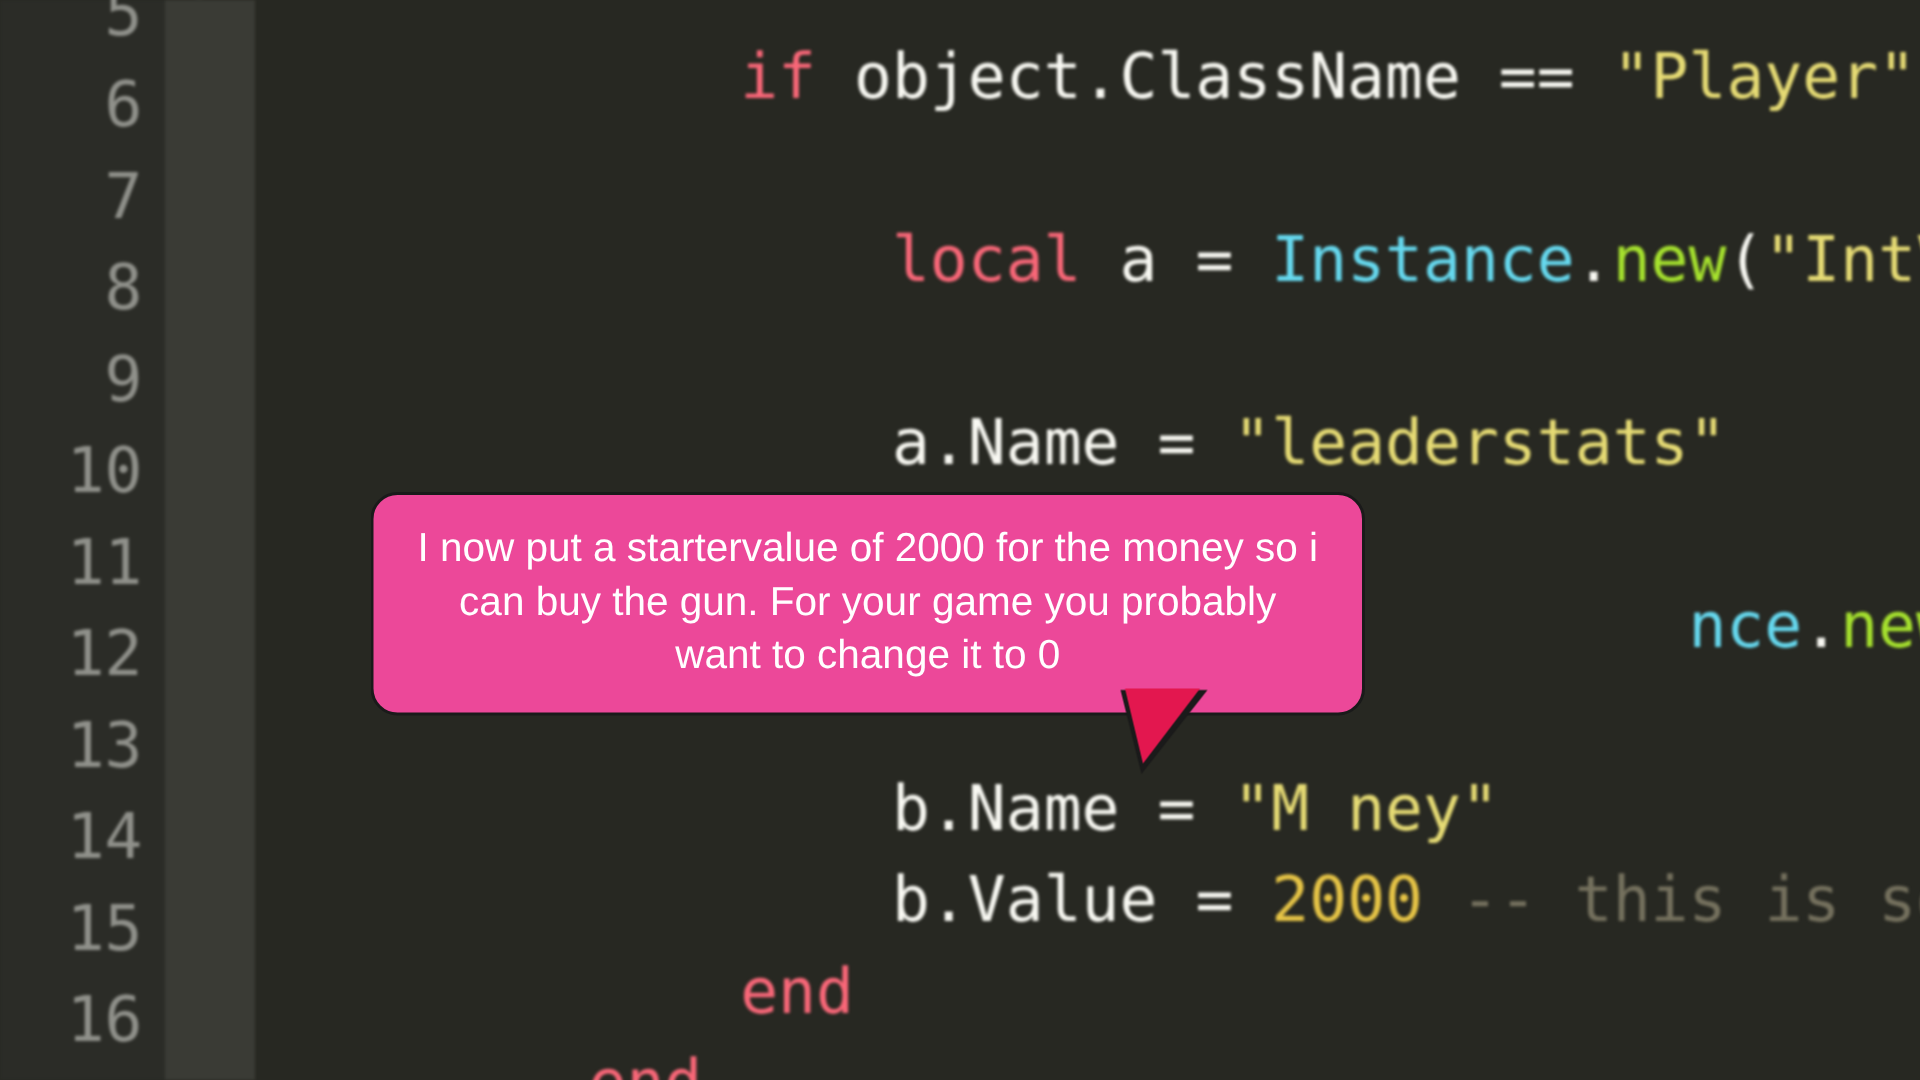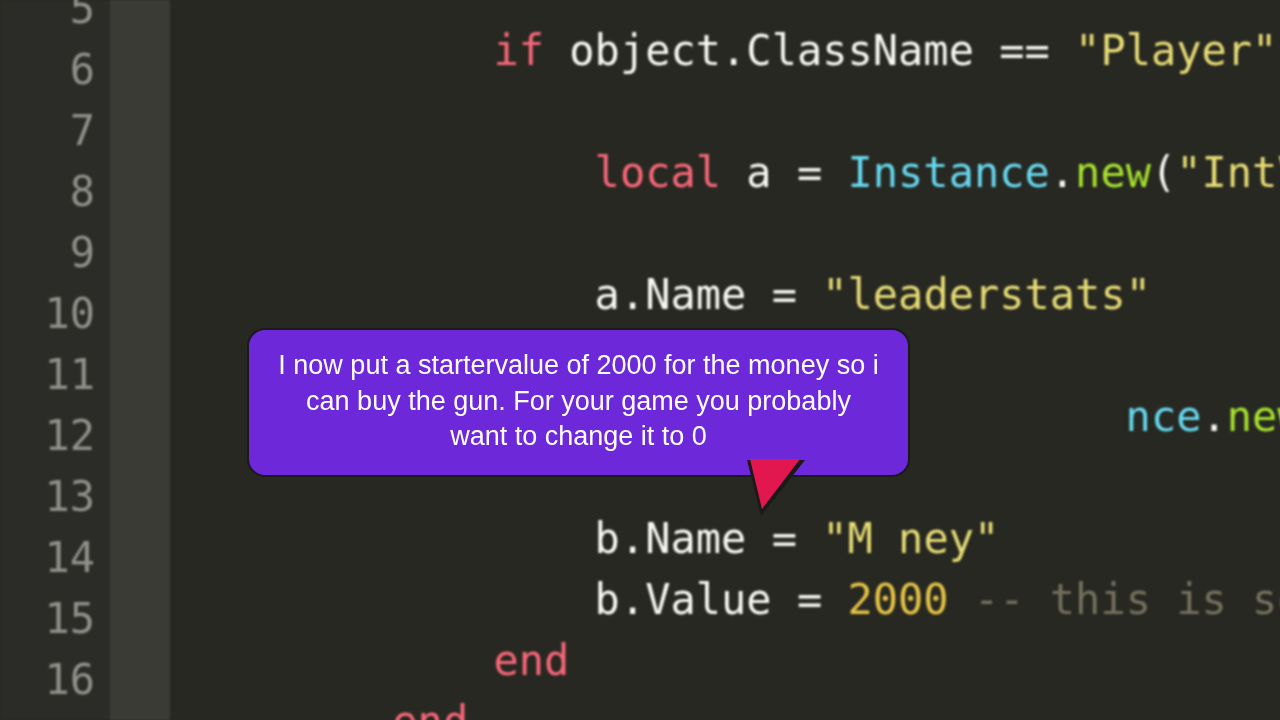--- a/index.html
+++ b/index.html
@@ -65,21 +65,21 @@
   .tok-cmt  { color: #75715e; }
 
   
   .bubble-wrap {
     position: absolute;
     left: 247px; top: 328px;
     width: 663px;
     z-index: 10;
   }
   .bubble {
-    background: #6d28d9;
+    background: #ec4899;
     border: 2px solid #1a1a1a;
     border-radius: 18px;
     padding: 18px 28px 20px 28px;
     color: #ffffff;
     font-family: Arial, Helvetica, sans-serif;
     font-size: 27px;
     line-height: 1.32;
     text-align: center;
     box-sizing: border-box;
   }

